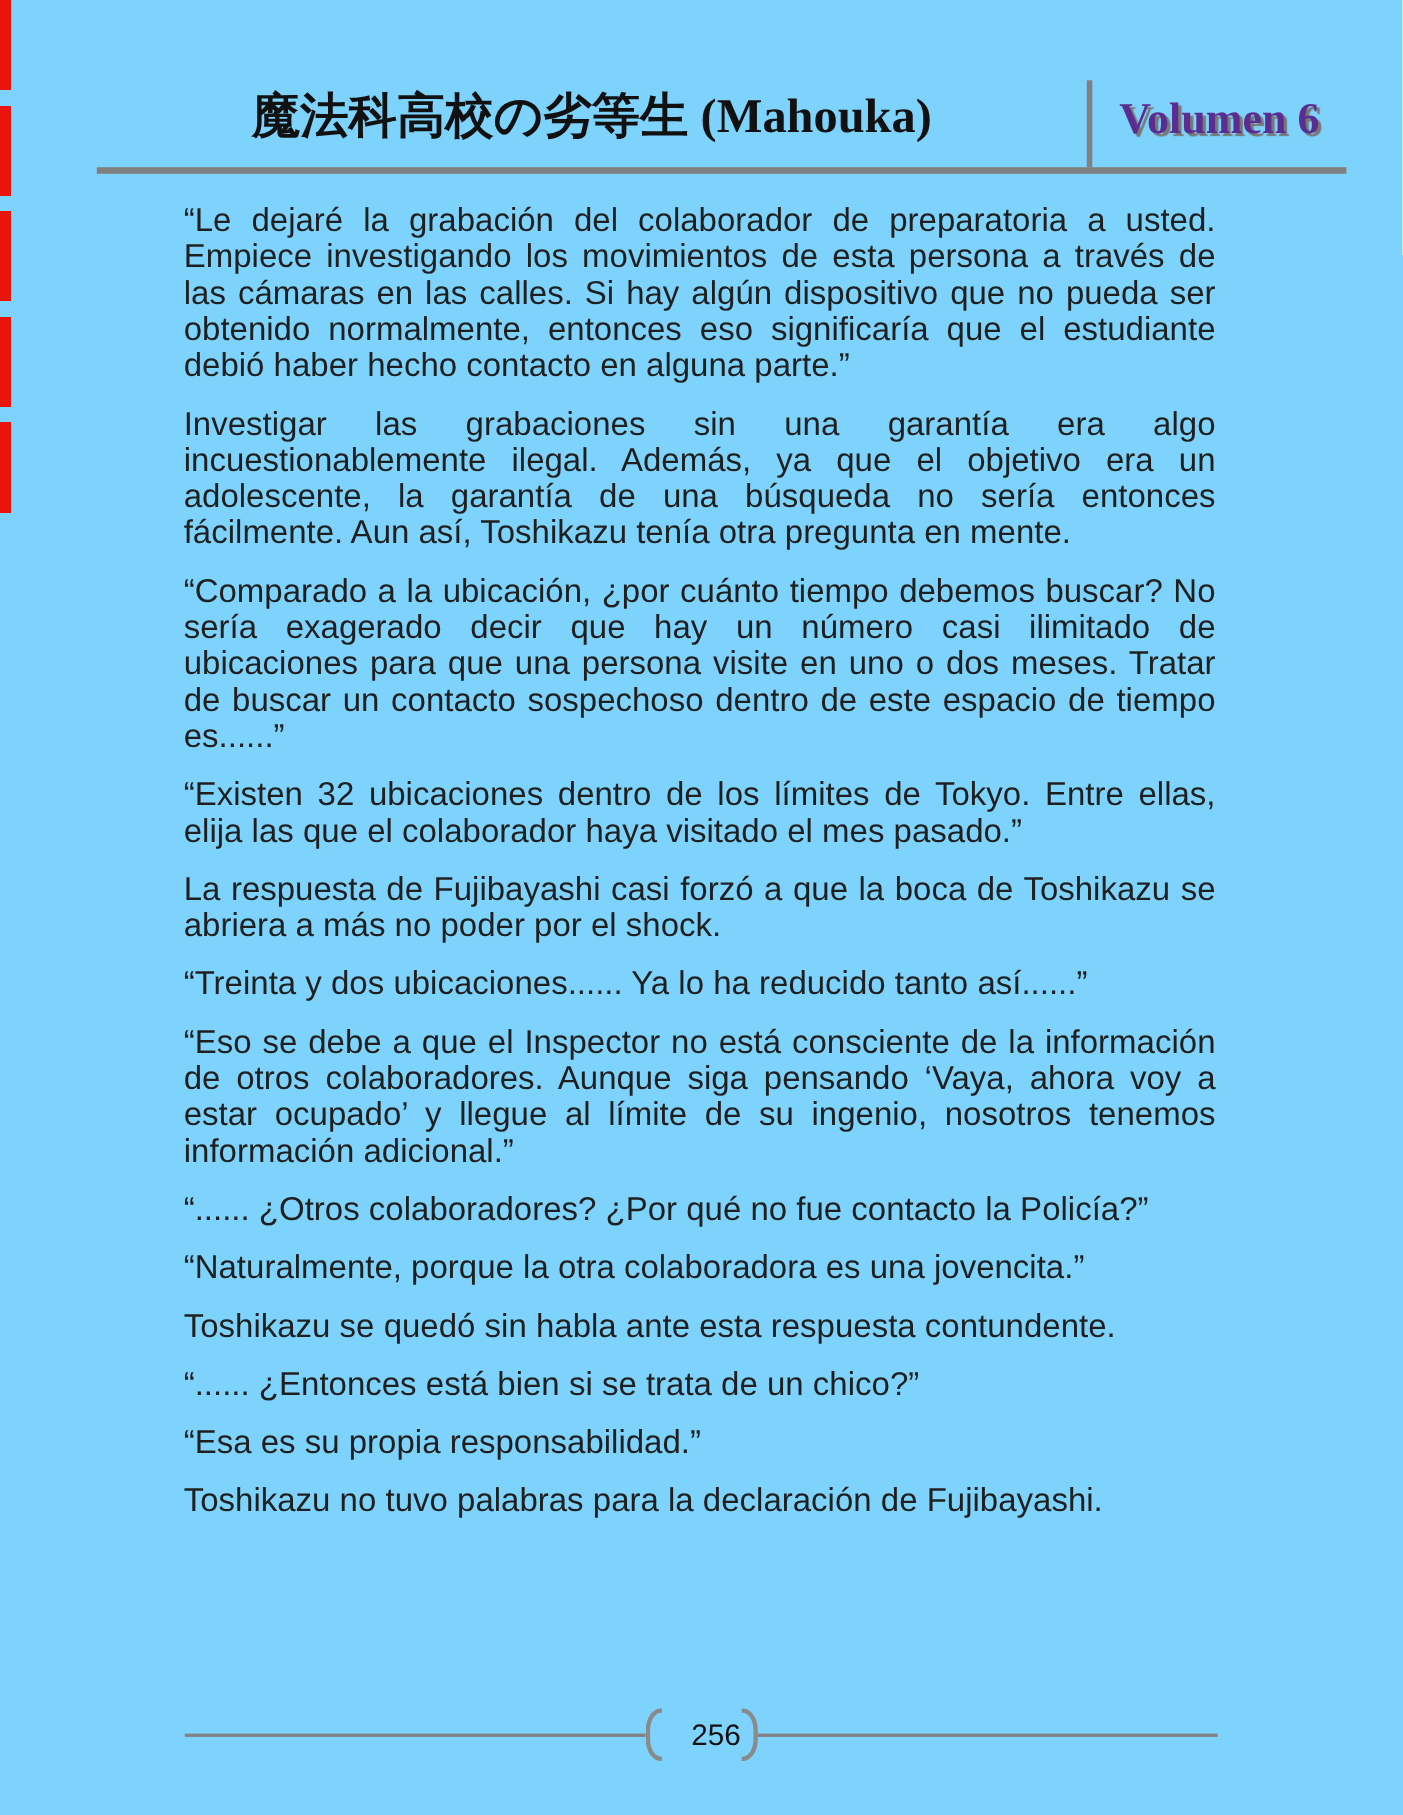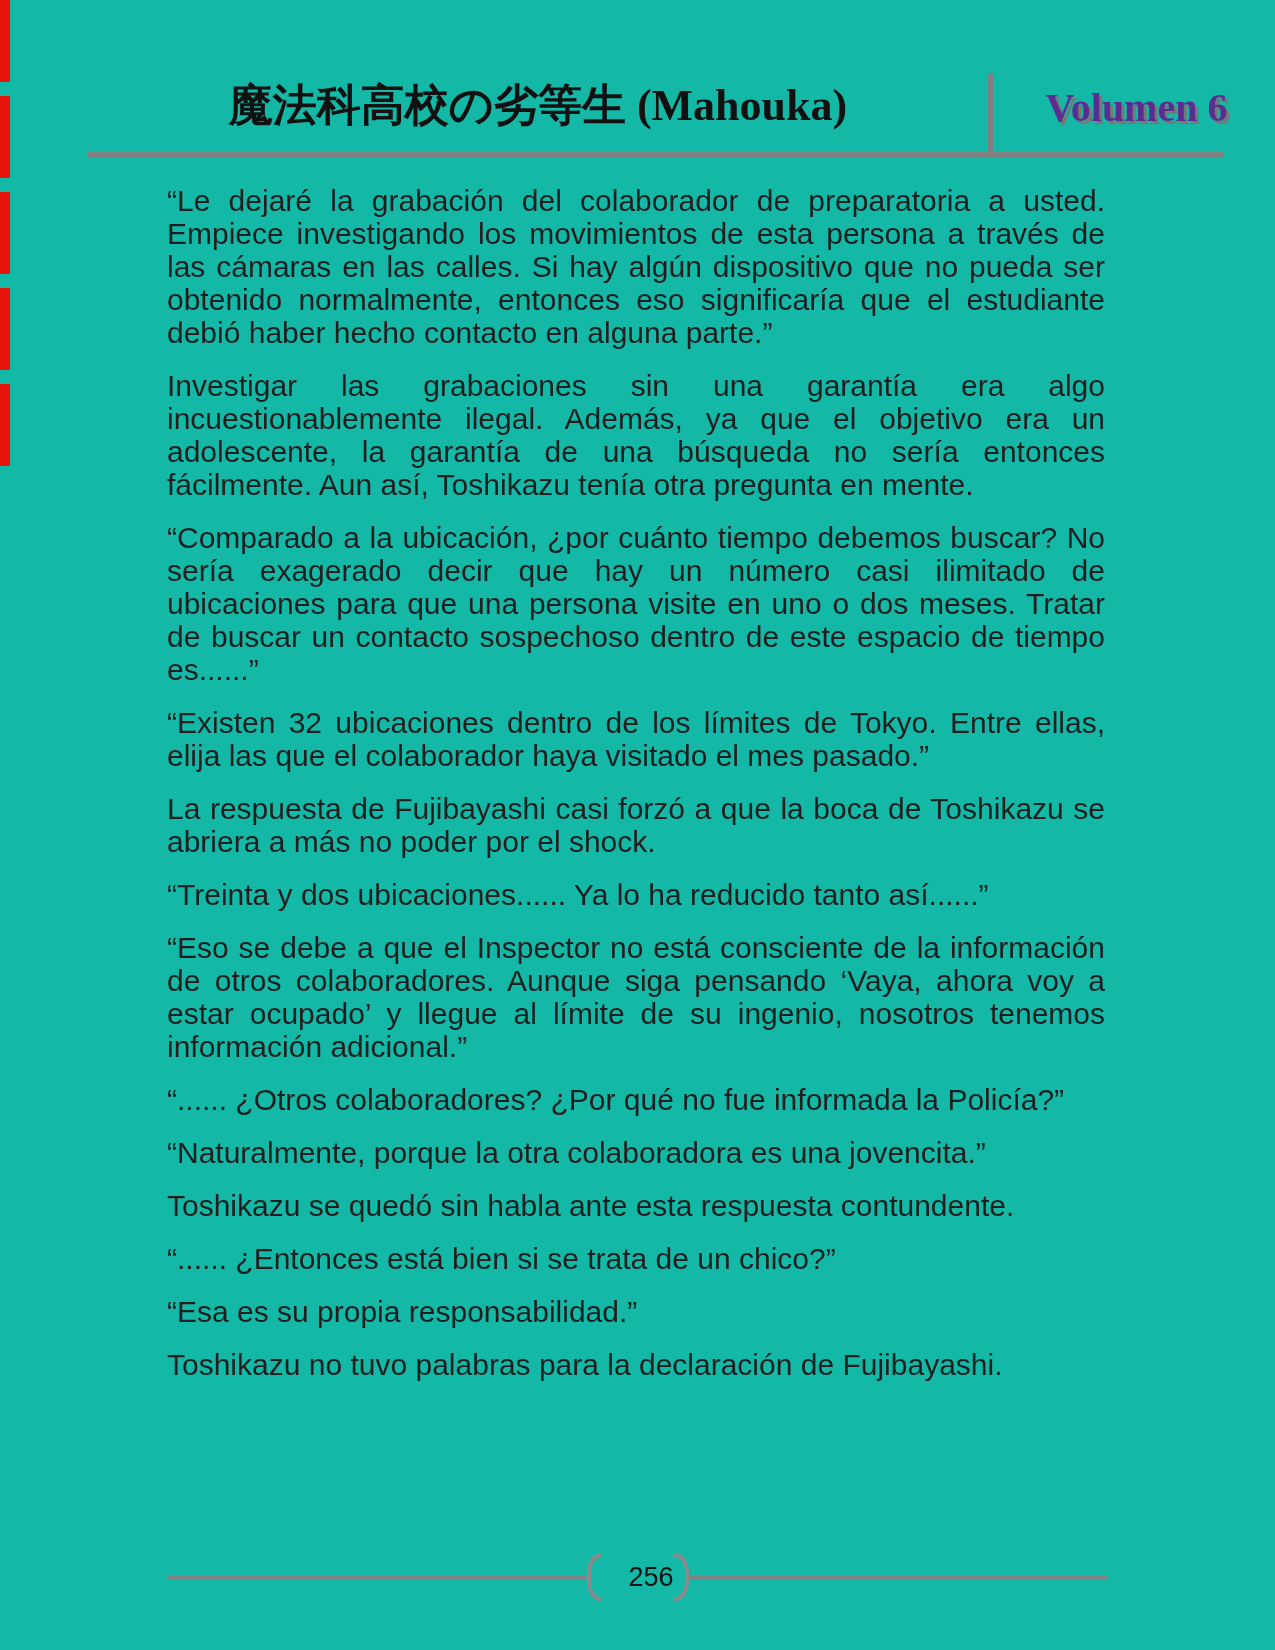--- a/index.html
+++ b/index.html
@@ -1,19 +1,19 @@
 <!DOCTYPE html>
 <html><head>
 <meta charset="utf-8">
 <style>
   html,body{margin:0;padding:0;background:#ffffff;}
   .page{
     position:relative;
     width:1275px;height:1650px;
-    background:#14b8a6;
+    background:#7dd3fc;
     overflow:hidden;
     font-family:"Liberation Sans","DejaVu Sans",sans-serif;
     color:#1f1f1f;
   }
   
   .red-marks{
     position:absolute;left:0;top:0;width:10px;height:470px;
     background:repeating-linear-gradient(to bottom,#e8150d 0 82px,transparent 82px 96px);
   }
   
@@ -25,21 +25,21 @@
   .book-title{
     font-family:"Liberation Serif","DejaVu Serif",serif;
     font-weight:bold;font-size:44px;color:#111111;white-space:nowrap;
   }
   .v-divider{
     position:absolute;left:900px;top:73px;width:5px;height:79px;
     background:#808080;
   }
   .volume-cell{
     position:absolute;left:905px;top:72px;width:231px;height:70px;
-    display:flex;align-items:center;justify-content:center;margin-left:28px;
+    display:flex;align-items:center;justify-content:center;
   }
   .volume-label{
     font-family:"Liberation Serif","DejaVu Serif",serif;
     font-weight:bold;font-size:40px;color:#5b2d90;
     text-shadow:3px 3px 1px #777777;
     white-space:nowrap;
   }
   .h-rule{
     position:absolute;left:88px;top:152px;width:1136px;height:6px;
     background:#7f7f7f;
@@ -87,21 +87,21 @@
   <div class="h-rule"></div>
 
   <div class="body-text">
     <p>“Le dejaré la grabación del colaborador de preparatoria a usted. Empiece investigando los movimientos de esta persona a través de las cámaras en las calles. Si hay algún dispositivo que no pueda ser obtenido normalmente, entonces eso significaría que el estudiante debió haber hecho contacto en alguna parte.”</p>
     <p>Investigar las grabaciones sin una garantía era algo incuestionablemente ilegal. Además, ya que el objetivo era un adolescente, la garantía de una búsqueda no sería entonces fácilmente. Aun así, Toshikazu tenía otra pregunta en mente.</p>
     <p>“Comparado a la ubicación, ¿por cuánto tiempo debemos buscar? No sería exagerado decir que hay un número casi ilimitado de ubicaciones para que una persona visite en uno o dos meses. Tratar de buscar un contacto sospechoso dentro de este espacio de tiempo es......”</p>
     <p>“Existen 32 ubicaciones dentro de los límites de Tokyo. Entre ellas, elija las que el colaborador haya visitado el mes pasado.”</p>
     <p>La respuesta de Fujibayashi casi forzó a que la boca de Toshikazu se abriera a más no poder por el shock.</p>
     <p>“Treinta y dos ubicaciones...... Ya lo ha reducido tanto así......”</p>
     <p>“Eso se debe a que el Inspector no está consciente de la información de otros colaboradores. Aunque siga pensando ‘Vaya, ahora voy a estar ocupado’ y llegue al límite de su ingenio, nosotros tenemos información adicional.”</p>
-    <p>“...... ¿Otros colaboradores? ¿Por qué no fue informada la Policía?”</p>
+    <p>“...... ¿Otros colaboradores? ¿Por qué no fue contacto la Policía?”</p>
     <p>“Naturalmente, porque la otra colaboradora es una jovencita.”</p>
     <p>Toshikazu se quedó sin habla ante esta respuesta contundente.</p>
     <p>“...... ¿Entonces está bien si se trata de un chico?”</p>
     <p>“Esa es su propia responsabilidad.”</p>
     <p>Toshikazu no tuvo palabras para la declaración de Fujibayashi.</p>
   </div>
 
   <div class="footer">
     <div class="f-line"></div>
     <div class="bracket left"></div>

